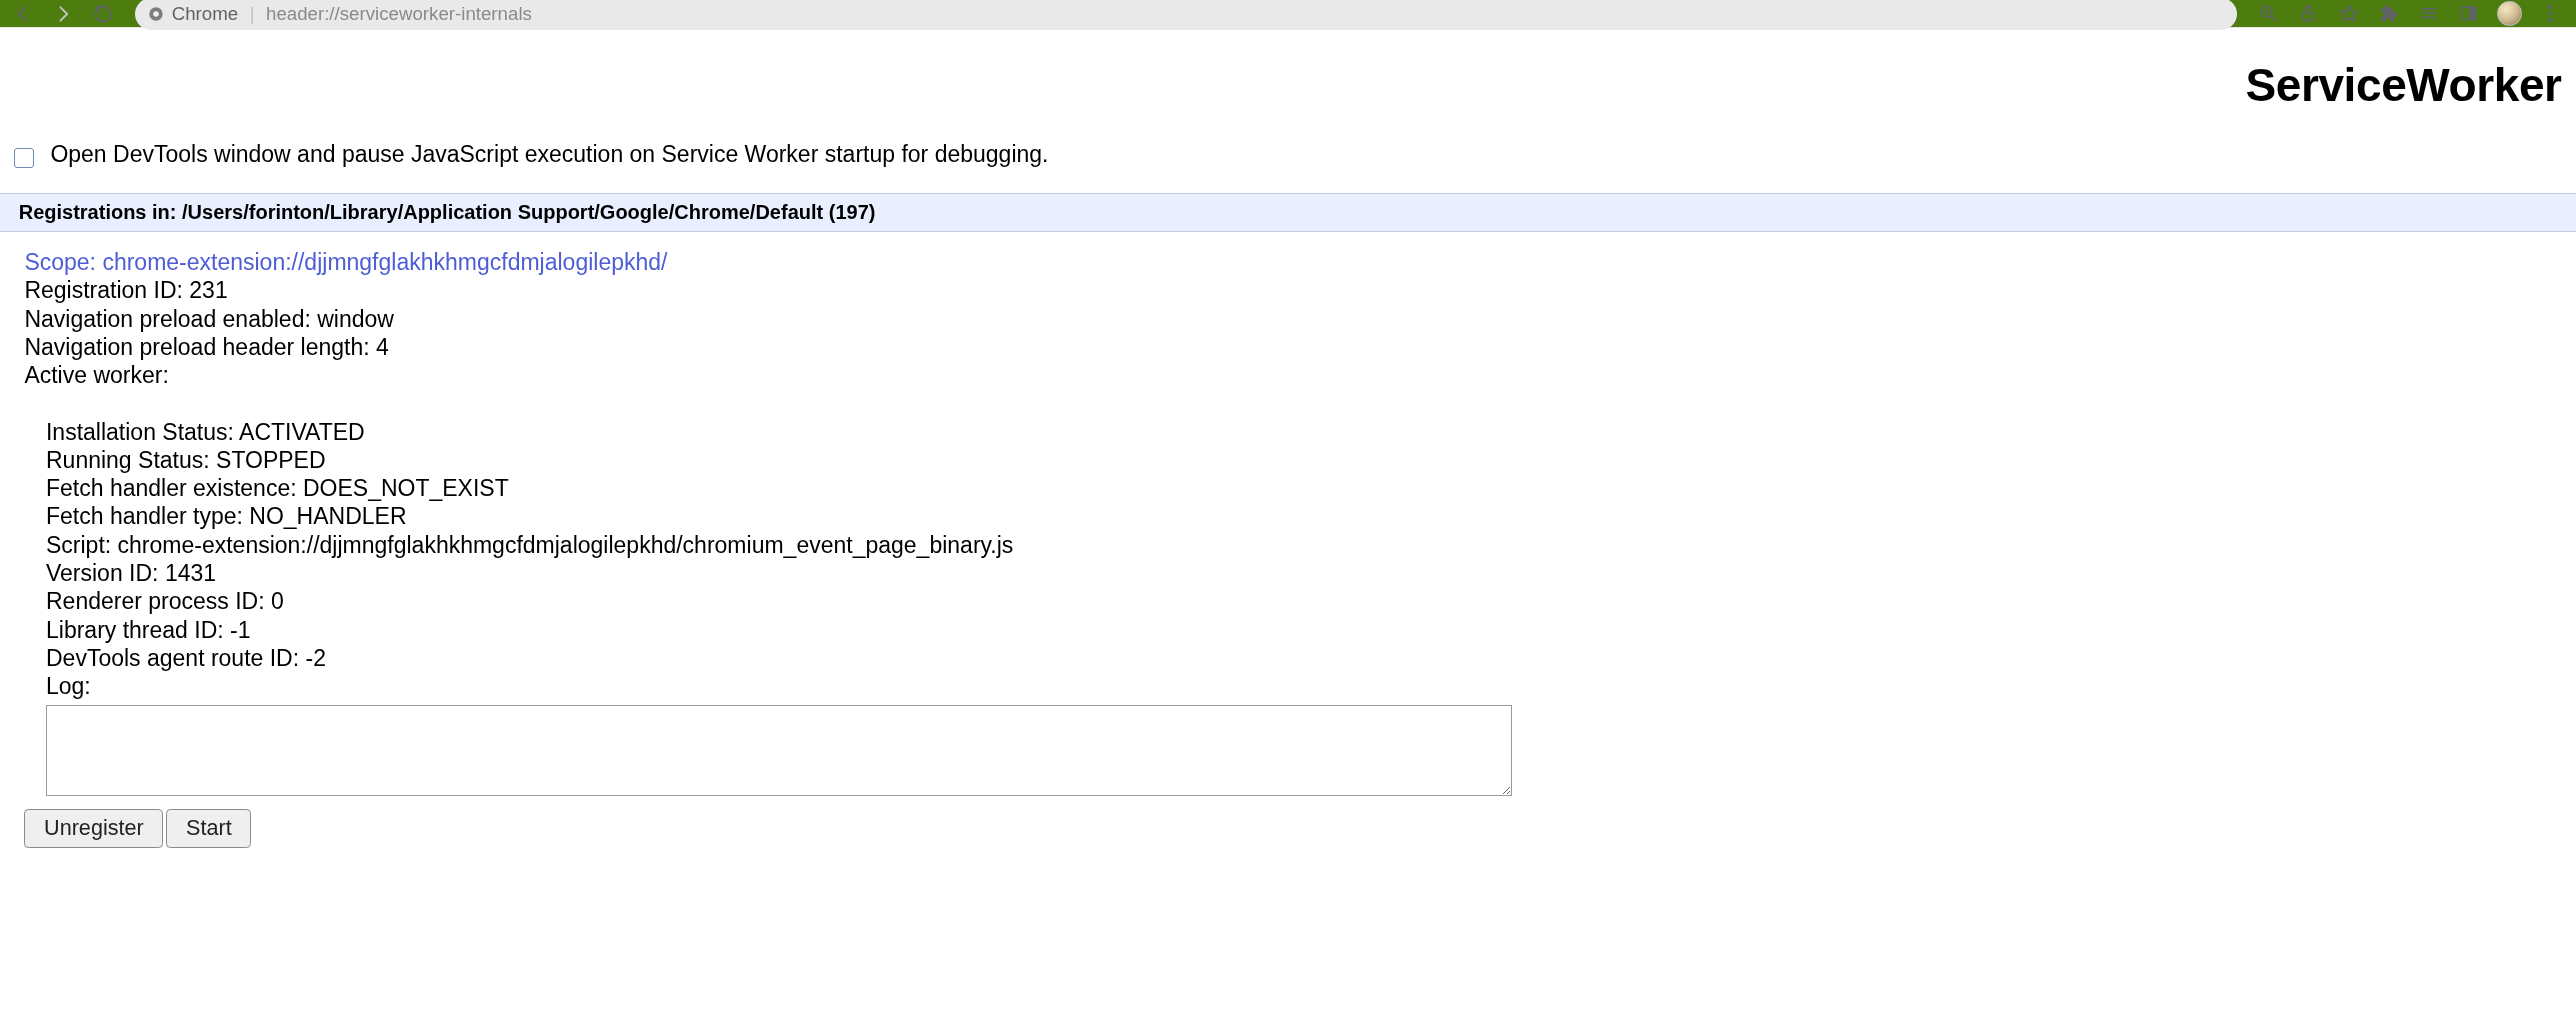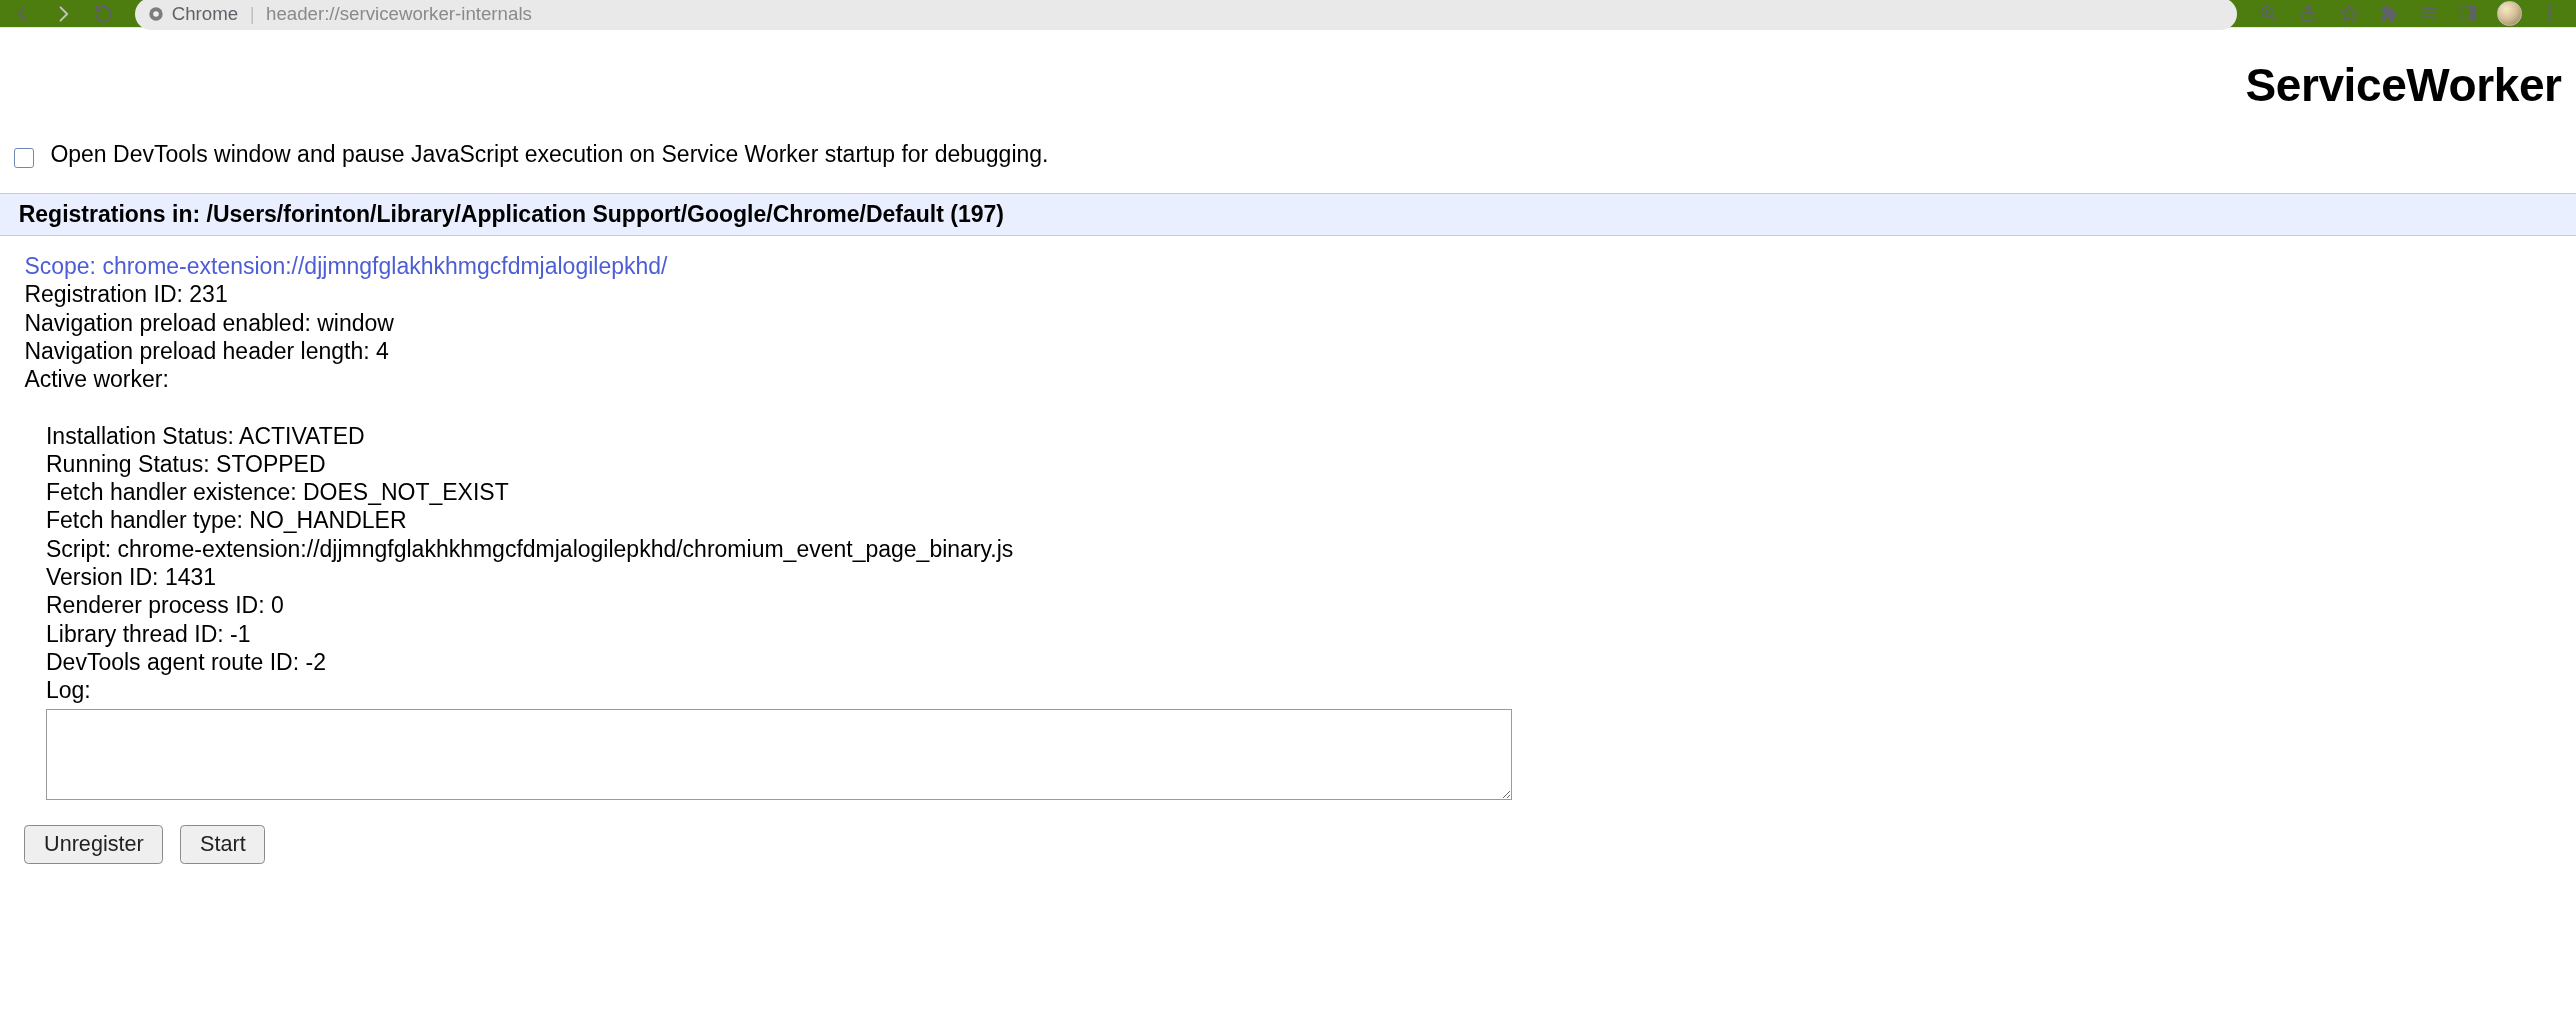--- a/index.html
+++ b/index.html
@@ -51,21 +51,21 @@
   .cb {
     width: 20px; height: 20px; border: 1.4px solid #6c88b3; border-radius: 2.9px; background:#fff; display:inline-block; flex-shrink:0;
   }
 
   .reg-header {
     margin: 4.3px -14.4px 0 -14.4px;
     padding: 7.2px 18.7px;
     background: #e9efff;
     border-top: 0.7px solid #c0cbe6;
     border-bottom: 0.7px solid #c0cbe6;
-    font-size: 23px;
+    font-size: 20px;
     font-weight: 700;
   }
   .reg-header .path { font-weight:700; }
 
   .reg-body { padding: 16px 10px 0 10px; font-size: 23px; line-height: 1.23; }
   .scope-link { color:#4d5dd6; }
   .kv { white-space: pre; }
   .indent { padding-left: 21.6px; margin-top: 28px; }
   .sublabel { }
 
@@ -75,21 +75,21 @@
     height: 91px;
     border: 0.7px solid #9a9a9a;
     resize: both;
     overflow:auto;
     font-family: inherit;
     font-size: 20px;
     padding: 2.9px 4.3px;
     display:block;
   }
 
-  .btn-row { margin-top: 25px; display:flex; gap: 17px; }
+  .btn-row { margin-top: 13px; display:flex; gap: 3px; }
   .native-btn {
     font-family: inherit;
     font-size: 21.6px;
     padding: 5.8px 18.7px;
     background: #efefef;
     border: 0.7px solid #8a8a8a;
     border-radius: 4.3px;
     color:#222;
   }
 

